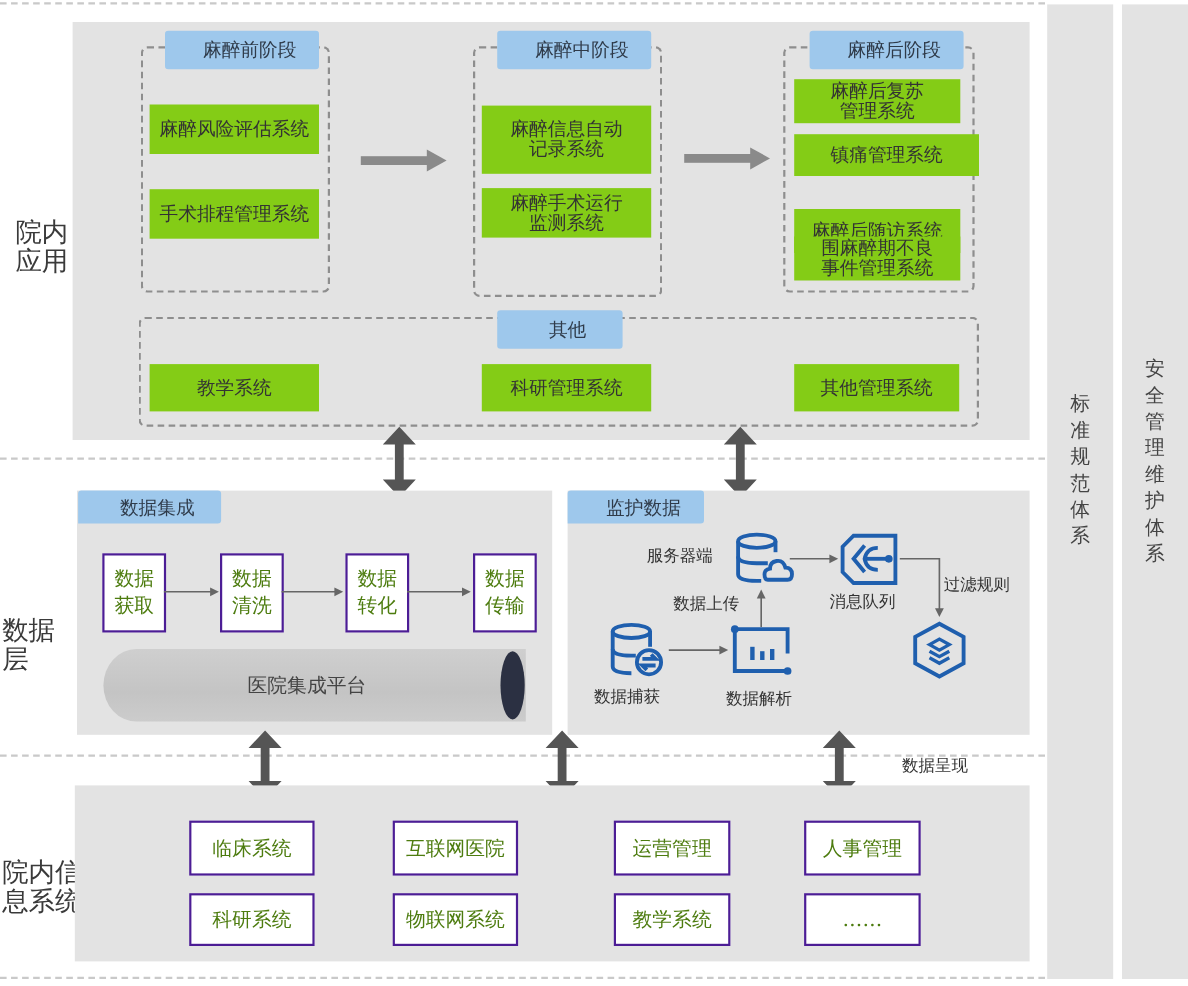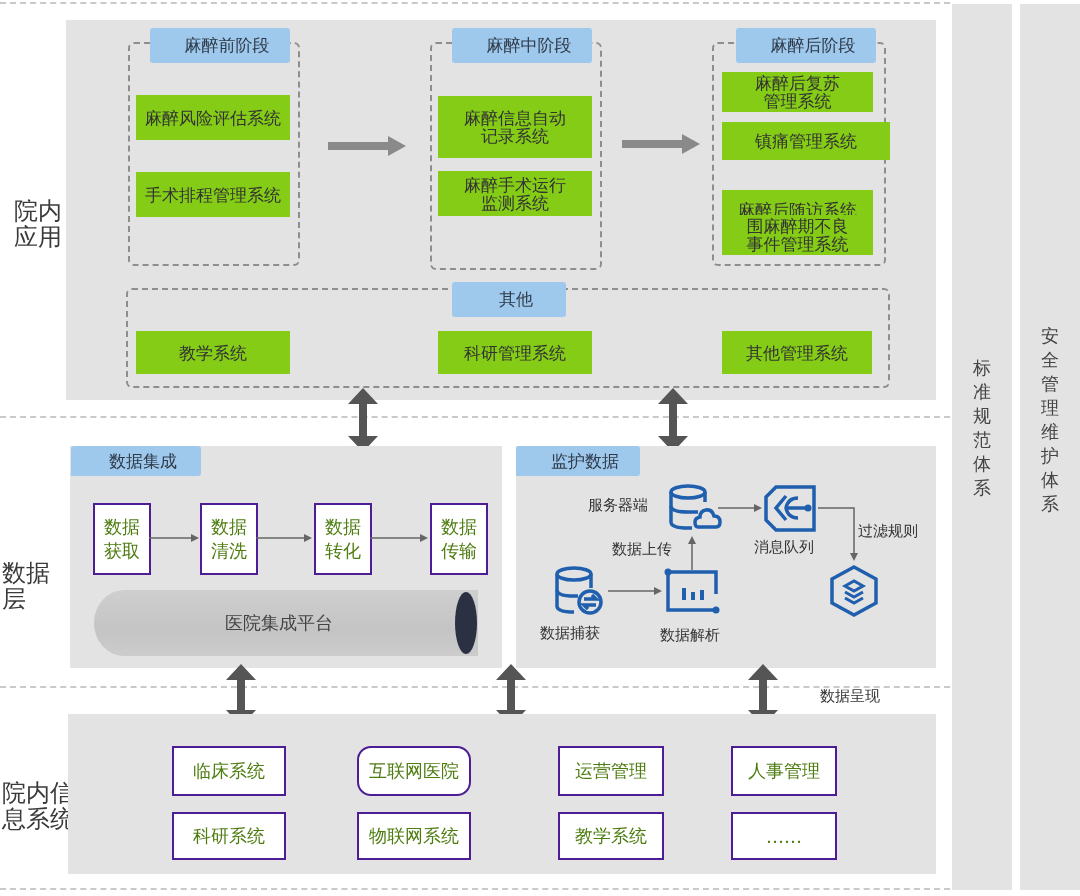--- a/index.html
+++ b/index.html
@@ -204,20 +204,20 @@
 <svg style="left:496px;top:664px;" width="30" height="62">
   <polygon points="15,0 30,16 19,16 19,46 30,46 15,62 0,46 11,46 11,16 0,16" fill="#555"></polygon>
 </svg>
 <svg style="left:748px;top:664px;" width="30" height="62">
   <polygon points="15,0 30,16 19,16 19,46 30,46 15,62 0,46 11,46 11,16 0,16" fill="#555"></polygon>
 </svg>
 
 <div class="panel" style="left:68px;top:714px;width:868px;height:160px;"></div>
 
 <div class="bbox" style="left:172px;top:746px;width:110px;height:46px;">临床系统</div>
-<div class="bbox" style="left:357px;top:746px;width:110px;height:46px;border-radius:14px;">互联网医院</div>
+<div class="bbox" style="left:357px;top:746px;width:110px;height:46px;">互联网医院</div>
 <div class="bbox" style="left:558px;top:746px;width:102px;height:46px;">运营管理</div>
 <div class="bbox" style="left:731px;top:746px;width:102px;height:46px;">人事管理</div>
 
 <div class="bbox" style="left:172px;top:812px;width:110px;height:44px;">科研系统</div>
 <div class="bbox" style="left:357px;top:812px;width:110px;height:44px;">物联网系统</div>
 <div class="bbox" style="left:558px;top:812px;width:102px;height:44px;">教学系统</div>
 <div class="bbox" style="left:731px;top:812px;width:102px;height:44px;">……</div>
 
 </body></html>

